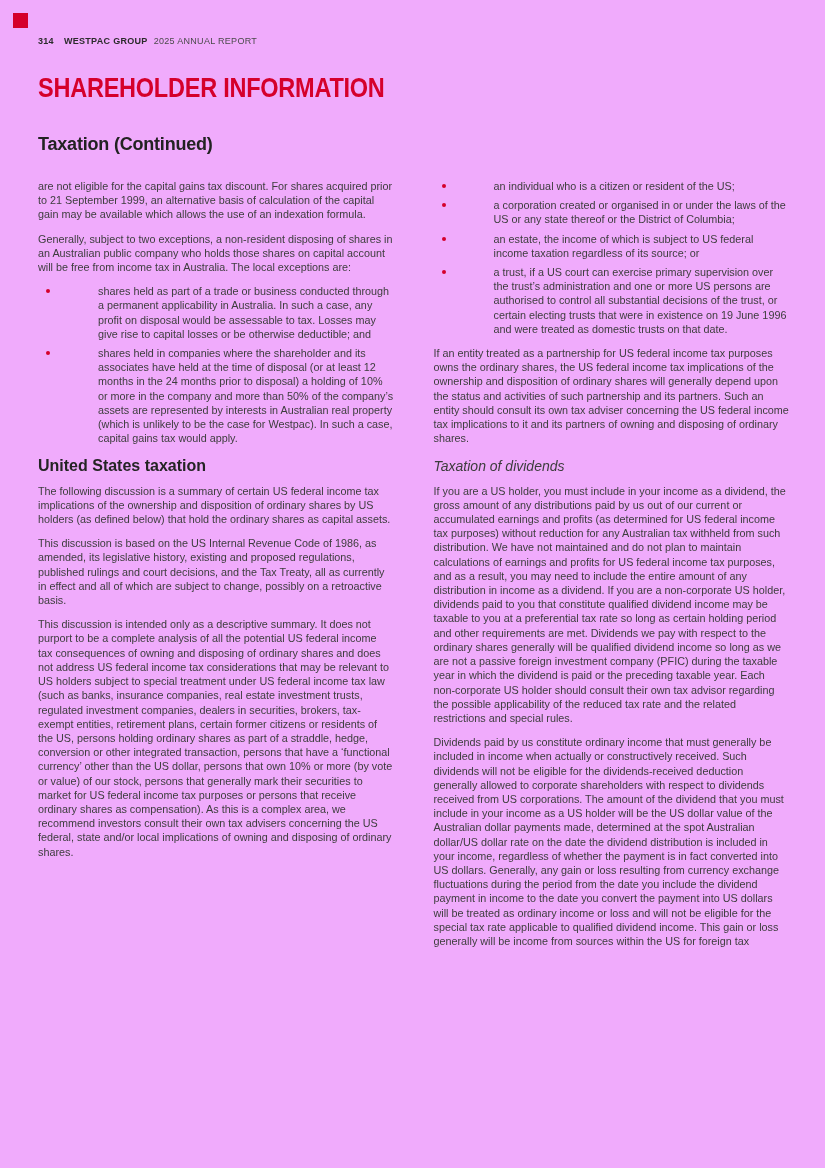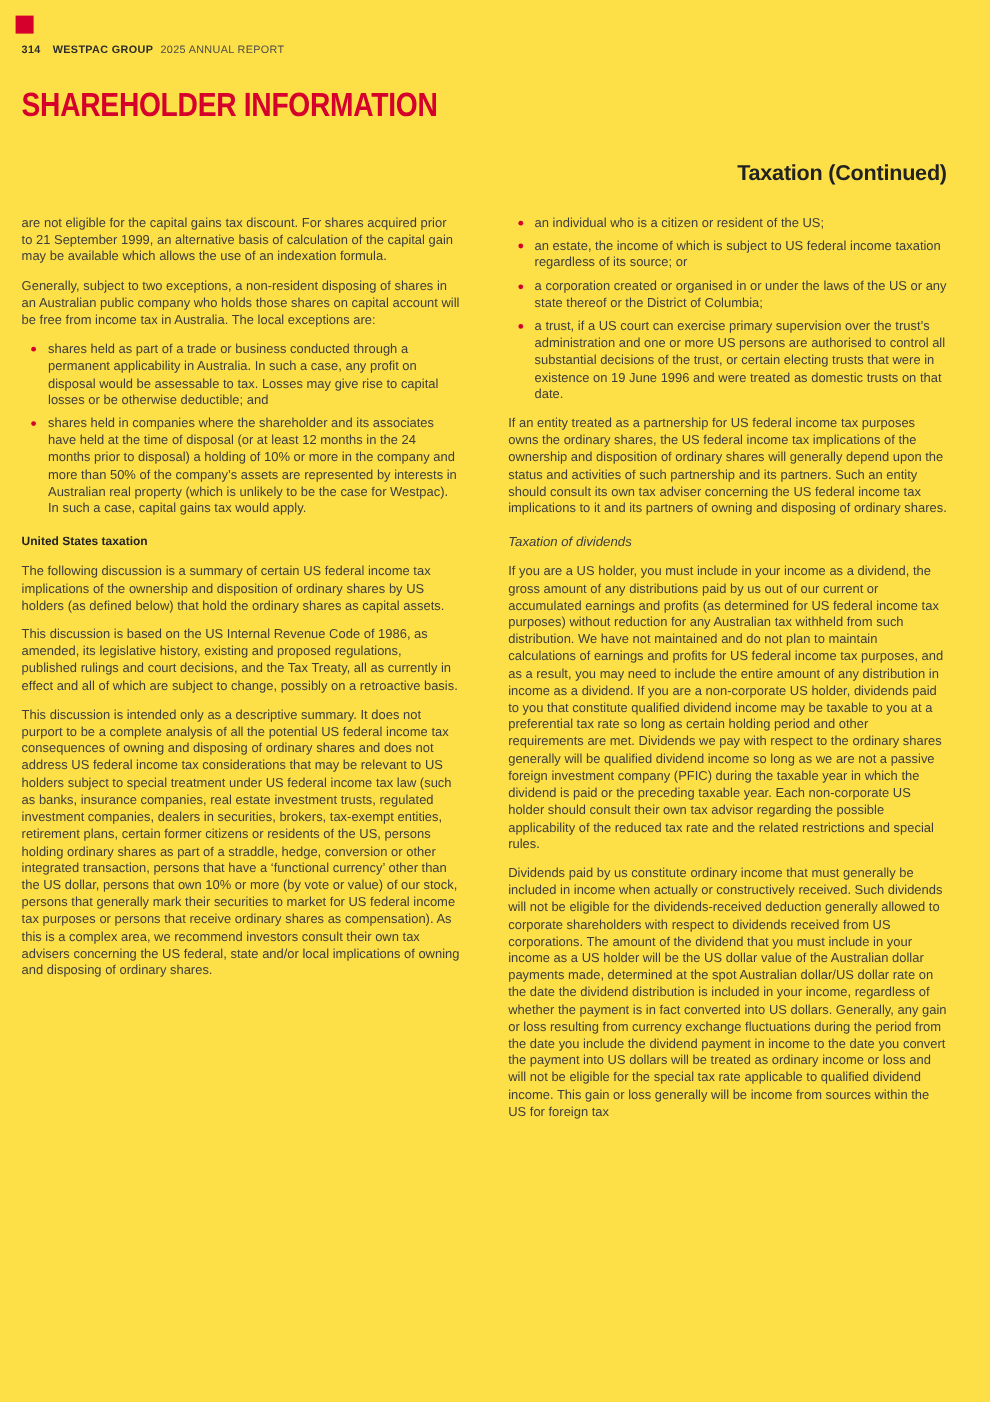--- a/index.html
+++ b/index.html
@@ -7,23 +7,23 @@
   body {
     width: 825px; height: 1168px;
     background: #ffffff;
     font-family: "Liberation Sans", "DejaVu Sans", sans-serif;
     color: var(--text, #3d3d3d);
     -webkit-font-smoothing: antialiased;
   }
   .page {
     position: relative;
     width: 825px; height: 1168px;
-    padding: 36px 36px 30px 18px;
+    padding: 36px 36px 30px 38px;
     overflow: hidden;
-    background: #fde047;
+    background: #f0abfc;
   }
   .logo {
     position: absolute;
     left: 13px; top: 13px;
     width: 15px; height: 15px;
     background: var(--accent, #D5002B);
   }
   .running-header {
     font-size: 9px;
     letter-spacing: 0.3px;
@@ -43,49 +43,48 @@
     transform: scaleX(0.84);
     transform-origin: left center;
     white-space: nowrap;
   }
   .subsection-title {
     font-size: 18px;
     font-weight: 700;
     color: #222222;
     letter-spacing: -0.2px;
     margin: 0 0 24px 0;
-    text-align: right;
   }
   .columns { display: flex; gap: 40px; margin-top: 24px; }
   .col {
     flex: 1 1 0;
     min-width: 0;
     font-size: 10.8px;
     line-height: 14.2px;
     color: #3d3d3d;
   }
   .col p { margin: 0 0 10px 0; }
   .bullet-list { margin: 0 0 10px 0; }
-  .bullet { display: flex; margin: 0 0 5px 0; }
+  .bullet { display: flex; margin: 0 0 5px 0; gap: 38px; }
   .dot {
     flex: 0 0 auto;
     width: 4px; height: 4px;
     border-radius: 50%;
     background: var(--accent, #D5002B);
     margin: 5px 10px 0 8px;
   }
   .bullet-text { flex: 1 1 auto; min-width: 0; }
   .us-heading {
-    font-size: 10px;
+    font-size: 16px;
     font-weight: 700;
     color: #242424;
     margin: 14px 0 10px 0;
   }
   .div-heading {
-    font-size: 11px;
+    font-size: 14px;
     font-style: italic;
     font-weight: 400;
     color: #3d3d3d;
     margin: 14px 0 10px 0;
   }
 </style>
 </head>
 <body>
 
 <div class="page">
@@ -126,25 +125,25 @@
 
     <div class="col">
 
       <div class="bullet-list">
         <div class="bullet">
           <span class="dot"></span>
           <span class="bullet-text">an individual who is a citizen or resident of the US;</span>
         </div>
         <div class="bullet">
           <span class="dot"></span>
-          <span class="bullet-text">an estate, the income of which is subject to US federal income taxation regardless of its source; or</span>
+          <span class="bullet-text">a corporation created or organised in or under the laws of the US or any state thereof or the District of Columbia;</span>
         </div>
         <div class="bullet">
           <span class="dot"></span>
-          <span class="bullet-text">a corporation created or organised in or under the laws of the US or any state thereof or the District of Columbia;</span>
+          <span class="bullet-text">an estate, the income of which is subject to US federal income taxation regardless of its source; or</span>
         </div>
         <div class="bullet">
           <span class="dot"></span>
           <span class="bullet-text">a trust, if a US court can exercise primary supervision over the trust’s administration and one or more US persons are authorised to control all substantial decisions of the trust, or certain electing trusts that were in existence on 19 June 1996 and were treated as domestic trusts on that date.</span>
         </div>
       </div>
 
       <p>If an entity treated as a partnership for US federal income tax purposes owns the ordinary shares, the US federal income tax implications of the ownership and disposition of ordinary shares will generally depend upon the status and activities of such partnership and its partners. Such an entity should consult its own tax adviser concerning the US federal income tax implications to it and its partners of owning and disposing of ordinary shares.</p>
 
       <h4 class="div-heading">Taxation of dividends</h4>

